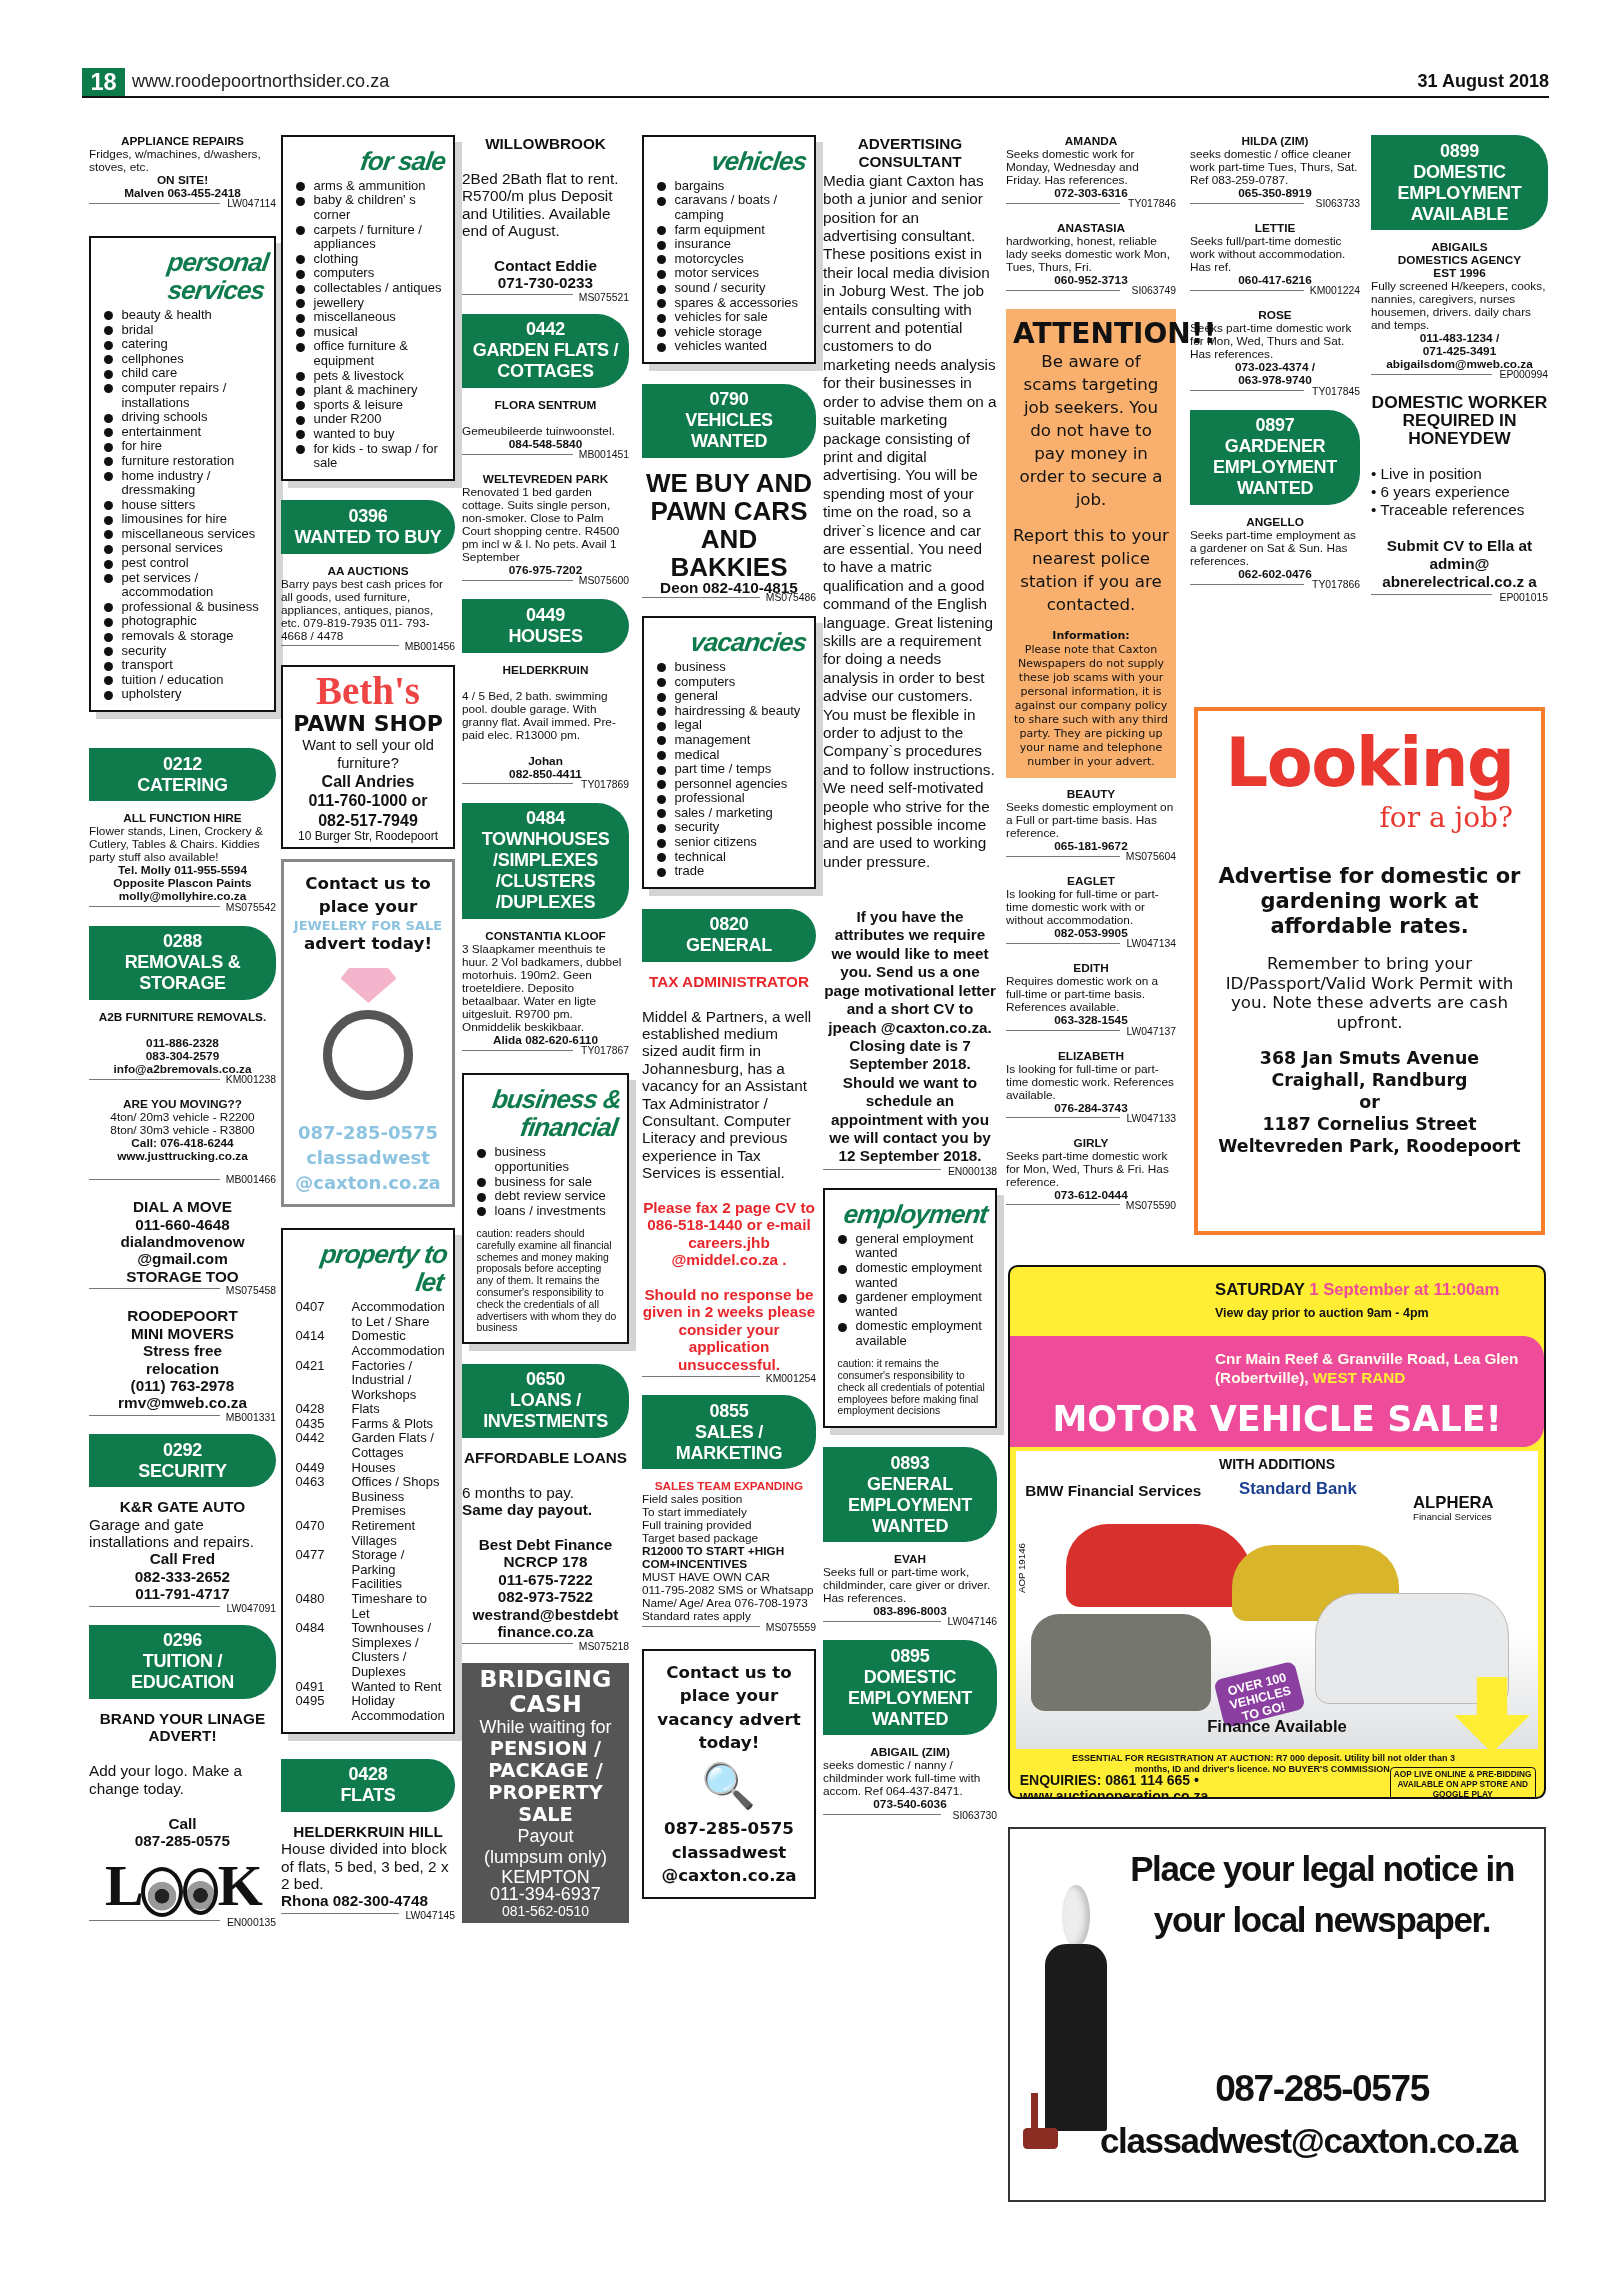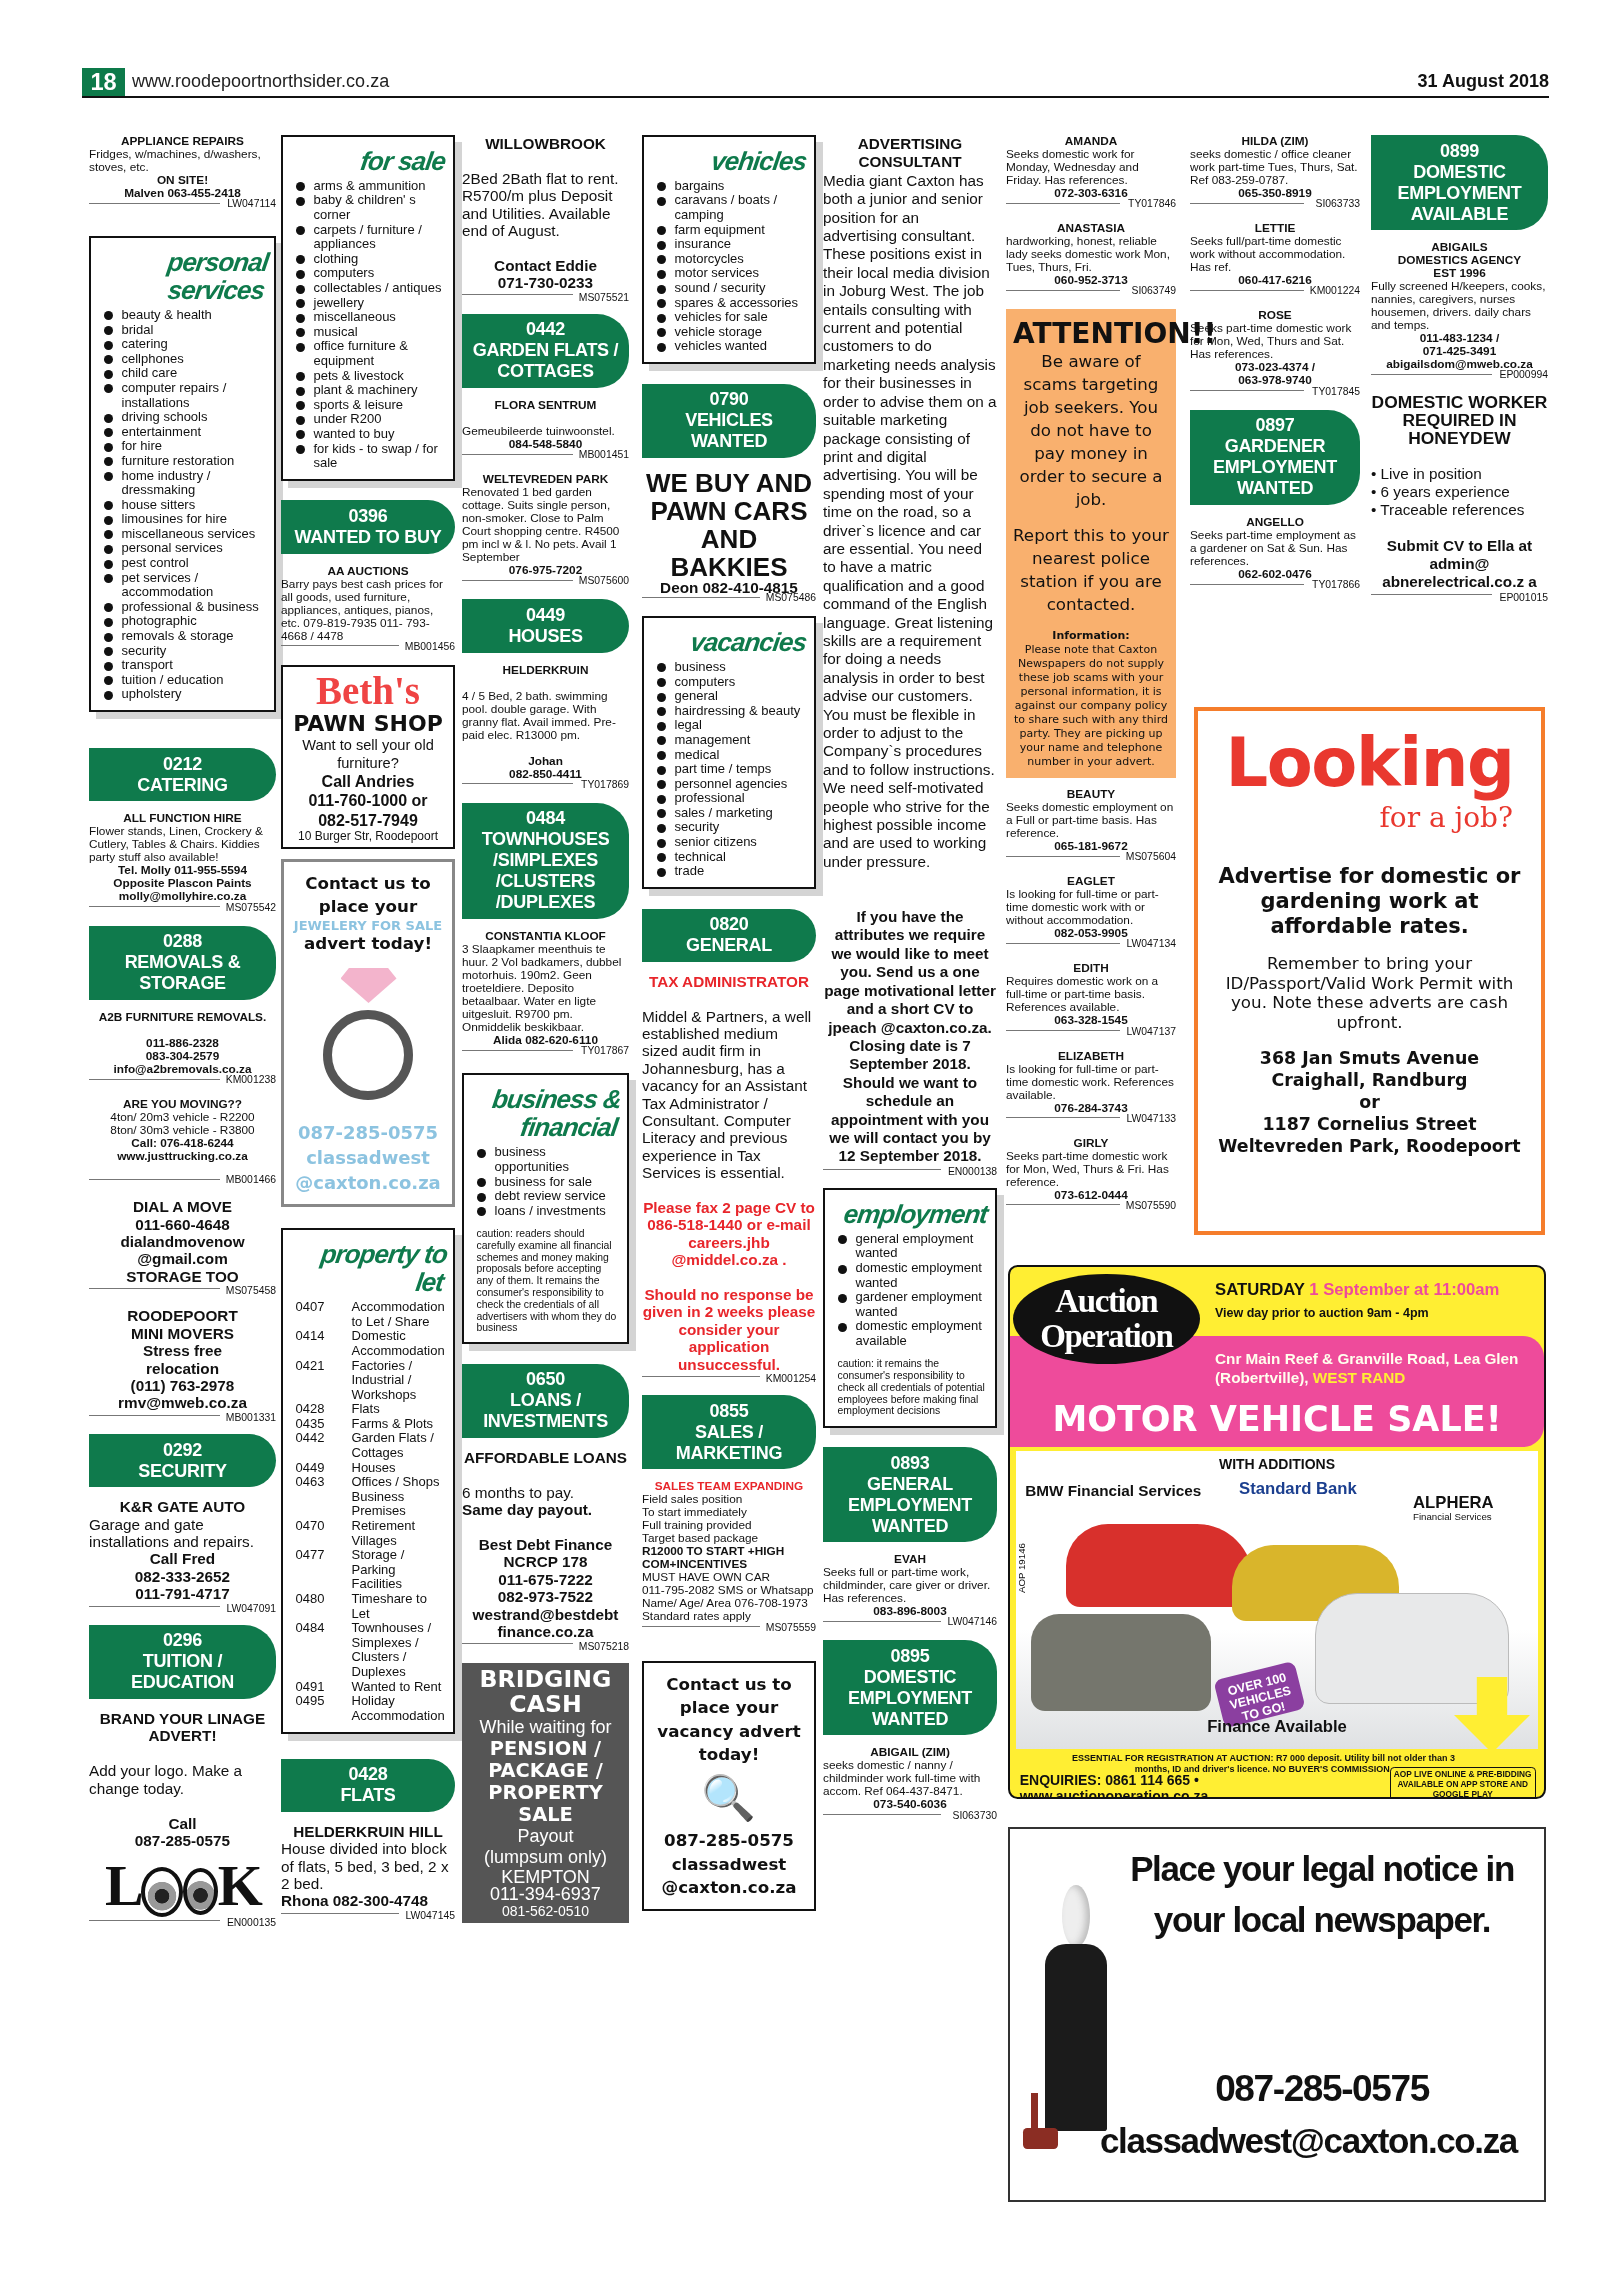--- a/index.html
+++ b/index.html
@@ -471,21 +471,21 @@
       <p>Target based package</p>
     <p class="b">R12000 TO START +HIGH COM+INCENTIVES</p>
       <p>MUST HAVE OWN CAR</p>
       <p>011-795-2082 SMS or Whatsapp Name/ Age/ Area 076-708-1973</p>
       <p>Standard rates apply</p>
     <div class="refwrap">
         <div class="rl"></div>
         <div class="rc">MS075559</div>
       </div>
   </div>
-  <div class="box2" style="padding:9.7px 5.6px;margin-top:25px;font-family:'DejaVu Sans',sans-serif">
+  <div class="box2" style="padding:9.7px 5.6px;margin-top:13px;font-family:'DejaVu Sans',sans-serif">
     <div class="b" style="font-size:16.7px;line-height:23.6px">Contact us to place your vacancy advert today!</div>
     <div style="font-size:44px;line-height:62px">🔍</div>
     <div class="b" style="font-size:16.7px;line-height:23.6px">087-285-0575</div>
     <div class="b" style="font-size:16.7px;line-height:23.6px">classadwest</div>
     <div class="b" style="font-size:16.7px;line-height:23.6px">@caxton.co.za</div>
   </div>
 </div>
 
 <div class="col" style="left:823px;top:135px;width:174px">
   <div class="ad" style="font-size:15.3px;line-height:18.4px">
@@ -693,24 +693,20 @@
   <div class="b" style="font:bold 21px 'DejaVu Sans',sans-serif;line-height:25px;padding:0 14px">Advertise for domestic or gardening work at affordable rates.</div>
   <div style="font:16.7px 'DejaVu Sans',sans-serif;line-height:19.4px;padding:15.3px 9.7px">Remember to bring your ID/Passport/Valid Work Permit with you. Note these adverts are cash upfront.</div>
   <div class="b" style="font:bold 17.4px 'DejaVu Sans',sans-serif;line-height:22px">368 Jan Smuts Avenue</div>
   <div class="b" style="font:bold 17.4px 'DejaVu Sans',sans-serif;line-height:22px">Craighall, Randburg</div>
   <div class="b" style="font:bold 17.4px 'DejaVu Sans',sans-serif;line-height:22px">or</div>
   <div class="b" style="font:bold 17.4px 'DejaVu Sans',sans-serif;line-height:22px">1187 Cornelius Street</div>
   <div class="b" style="font:bold 17.4px 'DejaVu Sans',sans-serif;line-height:22px">Weltevreden Park, Roodepoort</div>
 </div>
 
 <div class="abs auction" style="left:1008px;top:1265px;width:538px;height:534px">
-  <div style="position:absolute;left:2.8px;top:7px;width:187px;height:90px;background:#111;border-radius:50%;color:#fff;font:bold 33px 'Liberation Serif',serif;line-height:35px;text-align:center;padding-top:9.7px;letter-spacing:-1.4px;z-index:2">
-      <div>Auction</div>
-      <div>Operation</div>
-    </div>
   <div style="position:absolute;left:205px;top:12.5px;font:bold 16.7px 'Liberation Sans',sans-serif"><span>SATURDAY</span> <span style="color:#ee4b9b">1 September at 11:00am</span></div>
   <div style="position:absolute;left:205px;top:39px;font:bold 12.5px 'Liberation Sans',sans-serif">View day prior to auction 9am - 4pm</div>
   <div style="position:absolute;left:0;right:0;top:69px;height:111px;background:#ee4b9b;border-radius:0 21px 21px 0"></div>
   <div style="position:absolute;left:205px;top:82px;width:305px;font:bold 15.3px 'Liberation Sans',sans-serif;color:#ffe;line-height:19.4px"><span>Cnr Main Reef &amp; Granville Road, Lea Glen (Robertville),</span> <span style="color:#ffee33">WEST RAND</span></div>
   <div style="position:absolute;left:0;right:0;top:132px;text-align:center;font:900 35px 'DejaVu Sans',sans-serif;color:#fff">MOTOR VEHICLE SALE!</div>
   <div style="position:absolute;left:5.6px;right:5.6px;top:184px;height:298px;background:linear-gradient(#fff 60%,#dfe1e3)"></div>
   <div style="position:absolute;left:0;right:0;top:189px;text-align:center;font:bold 14px 'Liberation Sans',sans-serif">WITH ADDITIONS</div>
   <div style="position:absolute;left:15.3px;top:215px;font:bold 15.3px 'Liberation Sans',sans-serif">BMW Financial Services</div>
   <div style="position:absolute;left:229px;top:212px;font:bold 16.7px 'Liberation Sans',sans-serif;color:#1b3f8f">Standard Bank</div>
   <div style="position:absolute;left:403px;top:226px;font:bold 16.7px 'Liberation Sans',sans-serif">ALPHERA</div>

